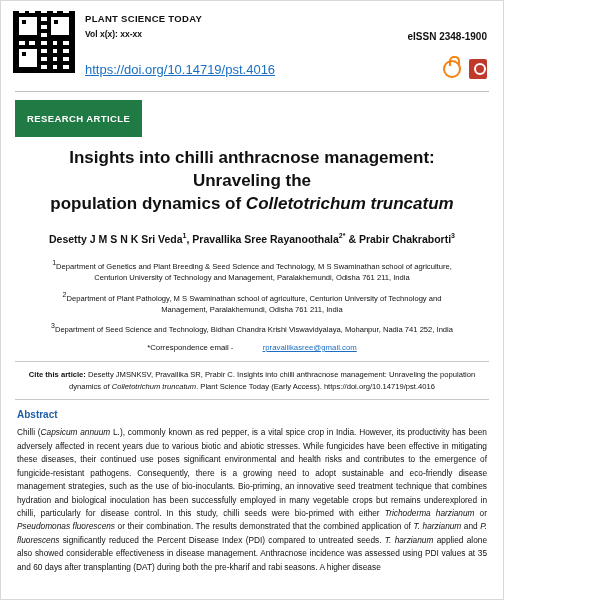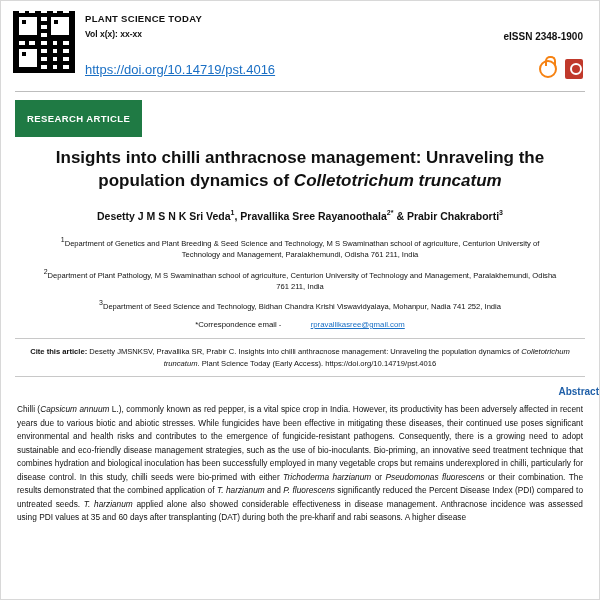--- a/index.html
+++ b/index.html
@@ -9,21 +9,21 @@
   body {
     width: 600px;
     height: 600px;
     background: #ffffff;
     font-family: "Liberation Sans", sans-serif;
     color: #1a1a1a;
     overflow: hidden;
   }
   .page {
     position: relative;
-    width: 600px;
+    width: 504px;
     height: 600px;
     border: 1px solid #d8d8d8;
     box-sizing: border-box;
     background: #fff;
   }
 
   
   .header {
     position: relative;
     padding: 10px 14px 0 14px;
@@ -233,21 +233,20 @@
     background: #c8c8c8;
     margin: 7px 14px 0 14px;
   }
 
   
   .abstract-head {
     margin: 9px 0 0 16px;
     font-size: 10px;
     font-weight: bold;
     color: #1f5fa8;
-    text-align: right;
   }
   .abstract-body {
     margin: 6px 16px 0 16px;
     font-size: 8.3px;
     line-height: 1.62;
     text-align: justify;
     color: #111;
   }
   .abstract-body .ital { font-style: italic; }
 </style>

